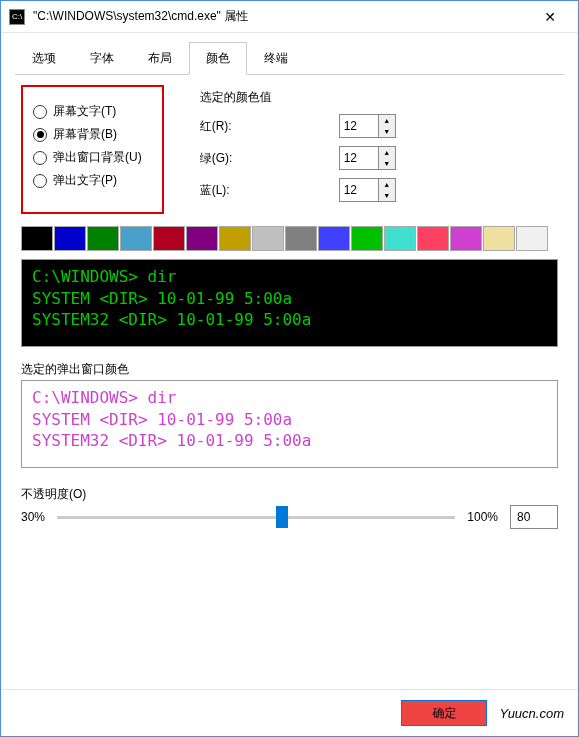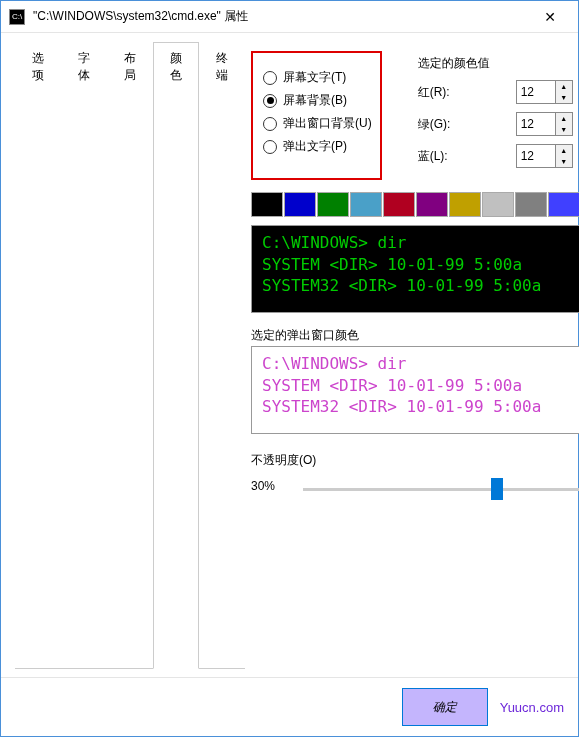--- a/index.html
+++ b/index.html
@@ -2,53 +2,53 @@
 <html><head>
 <meta charset="utf-8">
 <style>
 * { box-sizing: border-box; margin: 0; padding: 0; }
 body { font-family: "Microsoft YaHei", "Segoe UI", sans-serif; font-size: 12px; background: #fff; color: #000; width: 579px; height: 737px; overflow: hidden; }
 .window { width: 579px; height: 737px; border: 1px solid #4a90d9; display: flex; flex-direction: column; }
 .titlebar { height: 32px; display: flex; align-items: center; padding: 0 8px; border-bottom: 1px solid #e5e5e5; }
 .titlebar-icon { width: 16px; height: 16px; background: #000; border: 1px solid #888; margin-right: 8px; display: flex; align-items: center; justify-content: center; color: #fff; font-size: 8px; }
 .titlebar-text { flex: 1; font-size: 12px; }
 .close-btn { width: 40px; height: 28px; display: flex; align-items: center; justify-content: center; cursor: pointer; font-size: 14px; }
-.content { flex: 1; padding: 8px 14px; display: flex; flex-direction: row; }
+.content { flex: 1; padding: 8px 14px; display: flex; flex-direction: column; }
 .tabs { display: flex; border-bottom: 1px solid #ccc; }
 .tab { padding: 7px 16px; cursor: pointer; border: 1px solid transparent; border-bottom: none; position: relative; top: 1px; }
 .tab.active { border-color: #ccc; background: #fff; border-bottom: 1px solid #fff; }
 .tab-panel { padding: 10px 6px; flex: 1; }
 .top-row { display: flex; gap: 30px; margin-bottom: 12px; }
-.radio-group { border: 2px solid #d00; padding: 10px 8px 10px 10px; }
+.radio-group { border: 2px solid #d00; padding: 10px 20px 10px 10px; }
 .radio-item { display: flex; align-items: center; margin: 6px 0; cursor: pointer; }
 .radio { width: 14px; height: 14px; border: 1px solid #333; border-radius: 50%; margin-right: 6px; display: flex; align-items: center; justify-content: center; }
 .radio.checked::after { content: ""; width: 7px; height: 7px; background: #000; border-radius: 50%; }
 .rgb-group { flex: 1; padding: 4px 0; }
 .rgb-title { margin-bottom: 0; margin-left: 6px; }
-.rgb-row { display: flex; align-items: center; margin: 8px 0; padding-left: 6px; gap: 8px; }
+.rgb-row { display: flex; align-items: center; margin: 8px 0; padding-left: 6px; }
 .rgb-label { width: 60px; }
-.spinner { display: flex; border: 1px solid #888; height: 24px; margin-left: 30px; }
+.spinner { display: flex; border: 1px solid #888; height: 24px; margin-left: 79px; }
 .spinner input { width: 38px; border: none; padding: 2px 4px; font-size: 12px; outline: none; }
 .spinner-btns { display: flex; flex-direction: column; border-left: 1px solid #888; }
 .spinner-btns div { width: 16px; flex: 1; display: flex; align-items: center; justify-content: center; font-size: 7px; cursor: pointer; background: #f0f0f0; }
 .palette { display: flex; margin: 4px 0 8px 0; }
 .swatch { width: 32px; height: 25px; border: 1px solid #aaa; cursor: pointer; margin-right: 1px; }
 .section-label { margin: 4px 0 2px 0; }
 .preview { border: 1px solid #999; padding: 6px 10px; font-family: "SimSun", "Consolas", monospace; font-size: 16px; line-height: 1.35; overflow: hidden; height: 88px; }
 .preview.screen { background: #000; color: #0c0; }
 .preview.popup { background: #fff; color: #c4c; }
-.opacity-row { display: flex; align-items: flex-start; gap: 28px; margin-top: 10px; }
+.opacity-row { display: flex; align-items: center; gap: 12px; margin-top: 2px; }
 .slider-wrap { flex: 1; height: 20px; position: relative; display: flex; align-items: center; }
 .slider-track { width: 100%; height: 3px; background: #ccc; position: relative; }
 .slider-thumb { position: absolute; width: 12px; height: 22px; background: #0078d7; top: -10px; left: 55%; cursor: pointer; }
 .opacity-input { width: 48px; height: 24px; border: 1px solid #888; padding: 2px 6px; font-size: 12px; }
 .footer { display: flex; justify-content: flex-end; align-items: center; padding: 10px 14px; border-top: 1px solid #e5e5e5; gap: 12px; }
-.btn { min-width: 86px; height: 38px; border: 1px solid #888; background: #c4b5fd; cursor: pointer; font-size: 12px; font-style: italic; }
+.btn { min-width: 86px; height: 26px; border: 1px solid #888; background: #ef4444; cursor: pointer; font-size: 12px; }
 .btn.primary { border-color: #0078d7; }
-.watermark { color: #6d28d9; font-size: 13px; }
+.watermark { color: #000000; font-size: 13px; font-style: italic; }
 </style>
 </head>
 <body>
 
 <div class="window">
   <div class="titlebar">
     <div class="titlebar-icon">C:\</div>
     <div class="titlebar-text">"C:\WINDOWS\system32\cmd.exe" 属性</div>
     <div class="close-btn">✕</div>
   </div>

